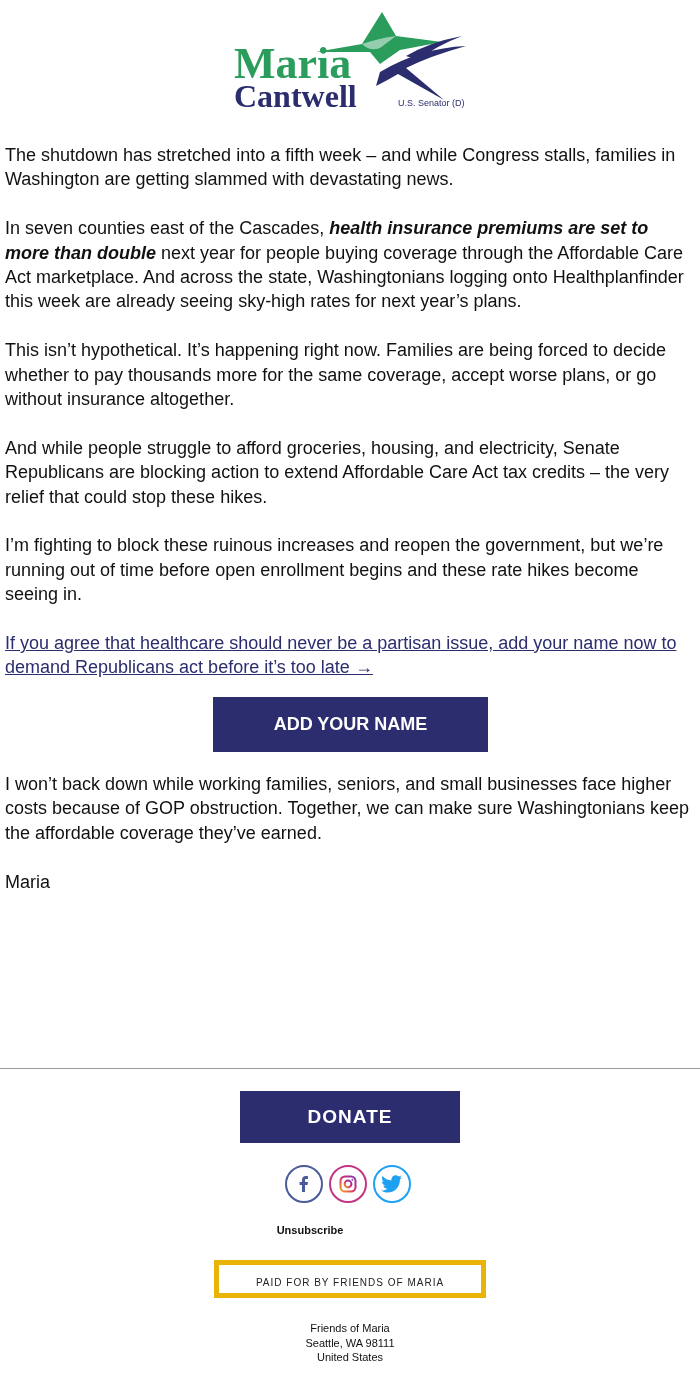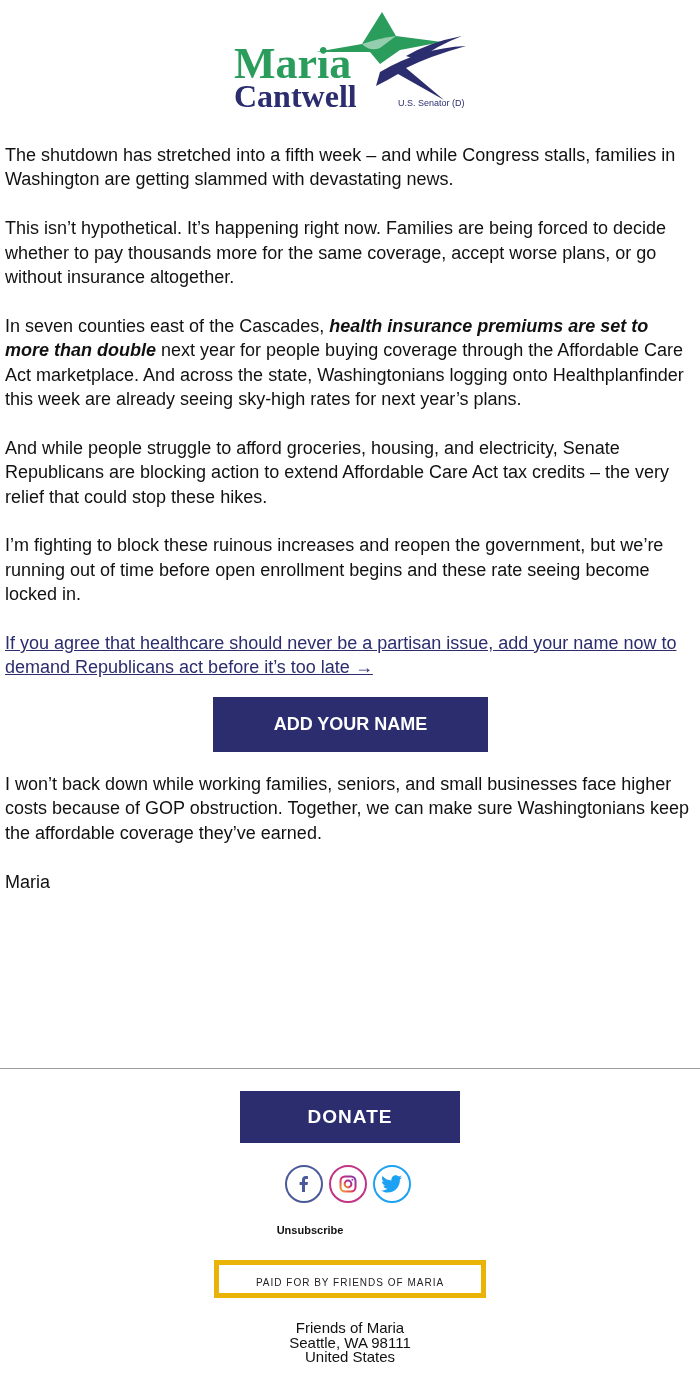--- a/index.html
+++ b/index.html
@@ -29,21 +29,21 @@
               align-items: center; justify-content: center; box-sizing: border-box; }
   .fb { border: 2px solid #4b5a9a; }
   .ig { border: 2px solid #c13584; }
   .tw { border: 2px solid #1da1f2; }
   .unsub { position: absolute; left: 0; top: 1224px; width: 620px; text-align: center;
            font-size: 11px; font-weight: bold; color: #111; text-decoration: none; }
   .paid { position: absolute; left: 214px; top: 1260px; width: 272px; height: 38px;
           box-sizing: border-box; border: 5px solid #eab308; text-align: center;
           line-height: 36px; font-size: 10px; letter-spacing: 1px; color: #222; }
   .address { position: absolute; left: 0; top: 1321px; width: 700px; text-align: center;
-             font-size: 15px; line-height: 14.5px; color: #111; }
+             font-size: 11px; line-height: 14.5px; color: #111; }
   .address div { margin: 0; }
 </style>
 </head>
 <body>
 
 <div class="logo">
   <svg width="240" height="106" viewBox="0 0 240 106">
 
     <path d="M152 4 L166 28 L212 34 L170 42 L150 56 L140 44 L86 44 L132 36 Z" fill="#2a9d5c"></path>
     <path d="M132 36 Q150 30 166 28 L150 40 Q140 44 132 36 Z" fill="#ffffff" opacity="0.5"></path>
@@ -51,24 +51,24 @@
     <path d="M176 48 Q200 34 232 28 Q206 38 188 52 Z" fill="#2b2d6e"></path>
     <path d="M150 64 Q190 40 236 38 Q200 48 176 60 L214 92 L168 66 Q158 72 146 78 Z" fill="#2b2d6e"></path>
     <text x="4" y="70" font-family="Liberation Serif, serif" font-size="44" font-weight="bold" fill="#2a9d5c">Maria</text>
     <text x="4" y="99" font-family="Liberation Serif, serif" font-size="32" font-weight="bold" fill="#2b2d6e">Cantwell</text>
     <text x="168" y="98" font-family="Liberation Sans, sans-serif" font-size="9" fill="#2b2d6e">U.S. Senator (D)</text>
   </svg>
 </div>
 
 <div class="body-text">
   <p>The shutdown has stretched into a fifth week – and while Congress stalls, families in Washington are getting slammed with devastating news.</p>
+  <p><span>In seven counties east of the Cascades, </span><b><i>health insurance premiums are set to more than double</i></b><span> next year for people buying coverage through the Affordable Care Act marketplace. And across the state, Washingtonians logging onto Healthplanfinder this week are already seeing sky-high rates for next year’s plans.</span></p>
   <p>This isn’t hypothetical. It’s happening right now. Families are being forced to decide whether to pay thousands more for the same coverage, accept worse plans, or go without insurance altogether.</p>
-  <p><span>In seven counties east of the Cascades, </span><b><i>health insurance premiums are set to more than double</i></b><span> next year for people buying coverage through the Affordable Care Act marketplace. And across the state, Washingtonians logging onto Healthplanfinder this week are already seeing sky-high rates for next year’s plans.</span></p>
   <p>And while people struggle to afford groceries, housing, and electricity, Senate Republicans are blocking action to extend Affordable Care Act tax credits – the very relief that could stop these hikes.</p>
-  <p>I’m fighting to block these ruinous increases and reopen the government, but we’re running out of time before open enrollment begins and these rate seeing become locked in.</p>
+  <p>I’m fighting to block these ruinous increases and reopen the government, but we’re running out of time before open enrollment begins and these rate hikes become seeing in.</p>
   <p><a href="#" class="cta-link">If you agree that healthcare should never be a partisan issue, add your name now to demand Republicans act before it’s too late →</a></p>
 </div>
 
 <a href="#" class="btn add-btn">ADD YOUR NAME</a>
 
 <div class="closing">
   <p>I won’t back down while working families, seniors, and small businesses face higher costs because of GOP obstruction. Together, we can make sure Washingtonians keep the affordable coverage they’ve earned.</p>
   <p>Maria</p>
 </div>
 

